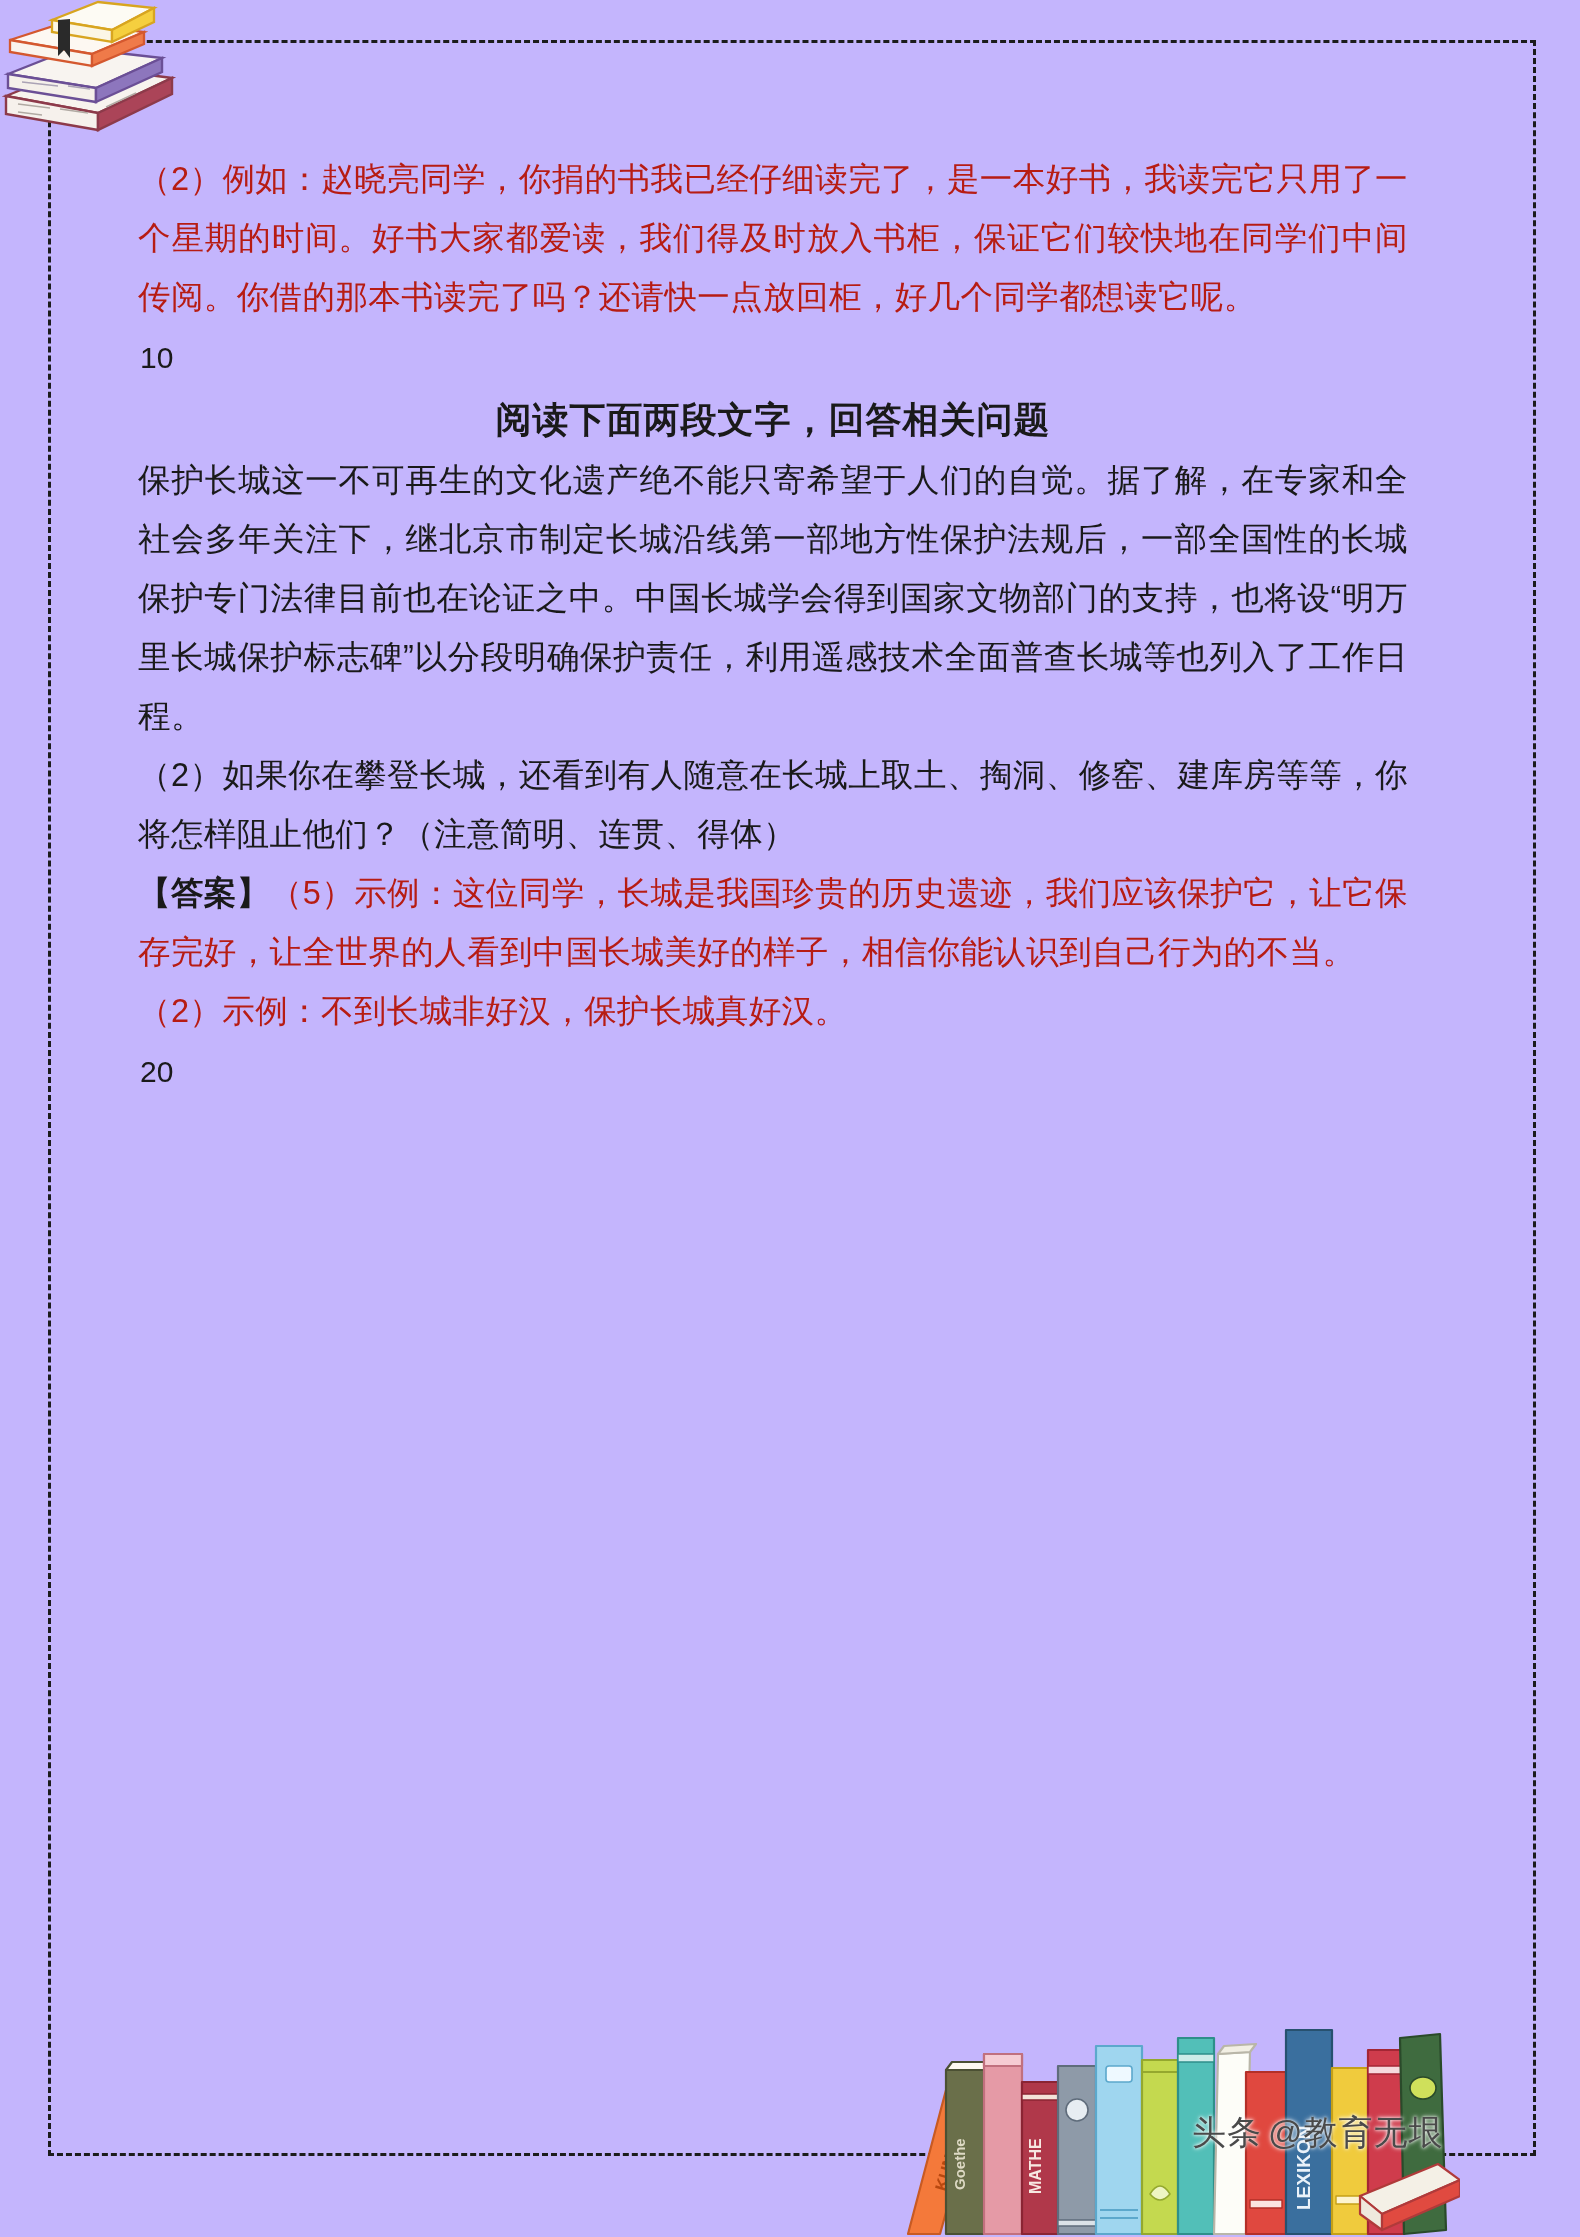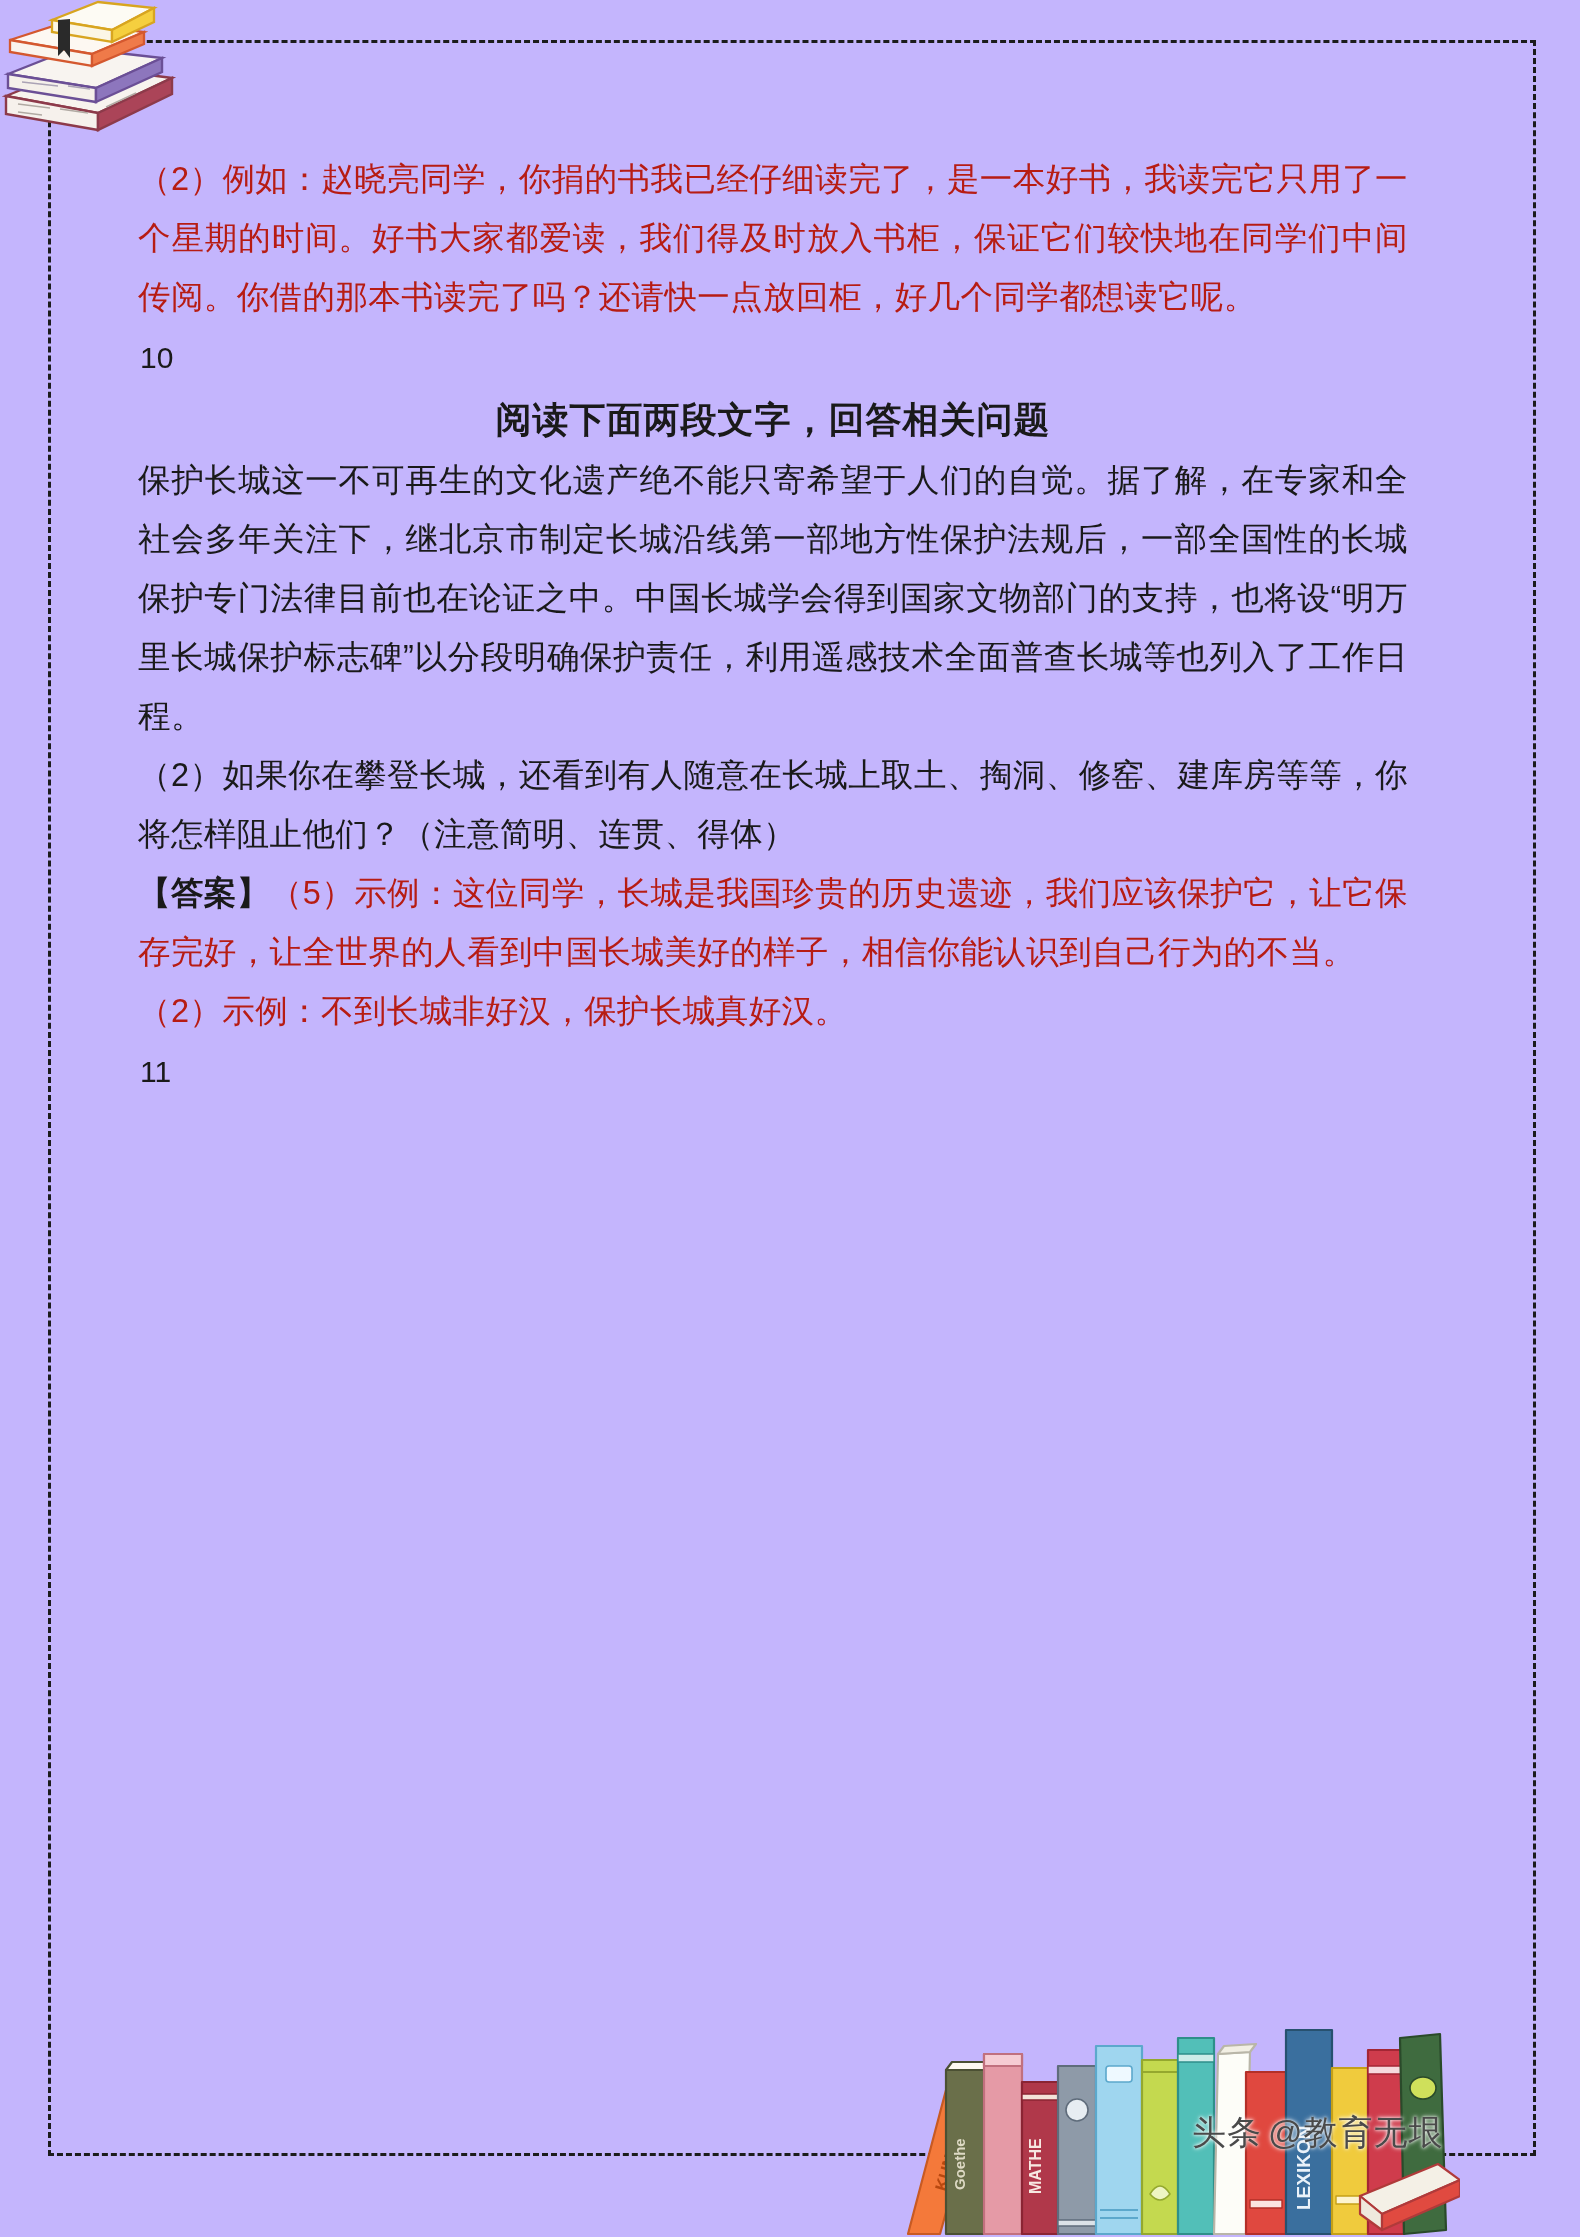--- a/index.html
+++ b/index.html
@@ -160,21 +160,21 @@
 
     <p class="para">保护长城这一不可再生的文化遗产绝不能只寄希望于人们的自觉。据了解，在专家和全社会多年关注下，继北京市制定长城沿线第一部地方性保护法规后，一部全国性的长城保护专门法律目前也在论证之中。中国长城学会得到国家文物部门的支持，也将设“明万里长城保护标志碑”以分段明确保护责任，利用遥感技术全面普查长城等也列入了工作日程。</p>
 
     <p class="para">（2）如果你在攀登长城，还看到有人随意在长城上取土、掏洞、修窑、建库房等等，你将怎样阻止他们？（注意简明、连贯、得体）</p>
 
 
     <p class="para"><span class="ans-label">【答案】</span><span class="ans-body">（5）示例：这位同学，长城是我国珍贵的历史遗迹，我们应该保护它，让它保存完好，让全世界的人看到中国长城美好的样子，相信你能认识到自己行为的不当。</span></p>
 
     <p class="para red">（2）示例：不到长城非好汉，保护长城真好汉。</p>
 
-    <div class="pagenum">11</div>
+    <div class="pagenum">20</div>
 
   </div>
 
   <div class="book-row">
     <svg viewBox="0 0 560 295" width="560" height="295" xmlns="http://www.w3.org/2000/svg">
       <g stroke-width="2.2" stroke-linejoin="round">
 
         <path d="M8 292 L46 148 L78 156 L40 292 Z" fill="#f4793a" stroke="#c85a22"></path>
         <path d="M46 148 L78 156 L84 162 L52 154 Z" fill="#fdf6ec" stroke="#c85a22"></path>
         <text x="46" y="250" fill="#b8480f" font-family="'Liberation Sans',sans-serif" font-size="17" font-weight="bold" transform="rotate(-74 46 250)">KUNST</text>

